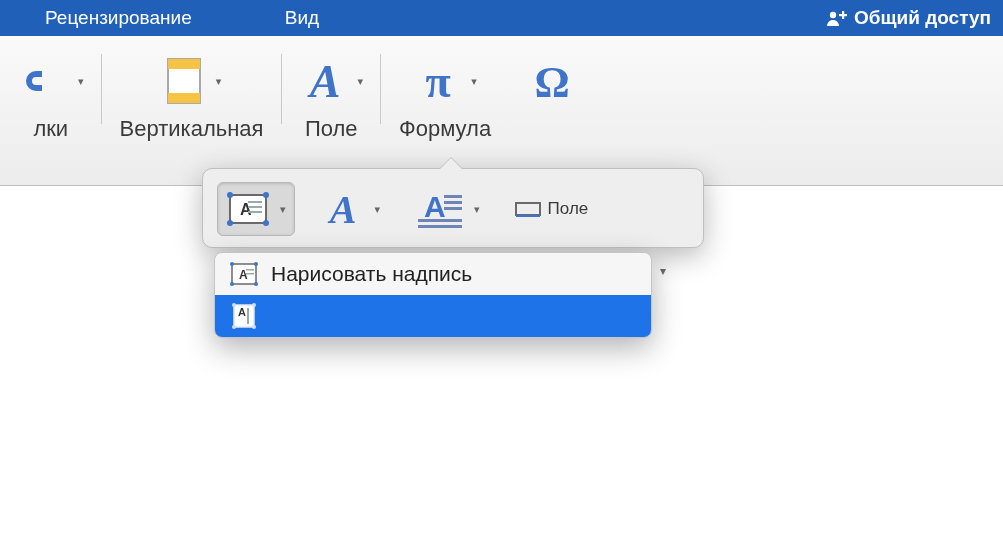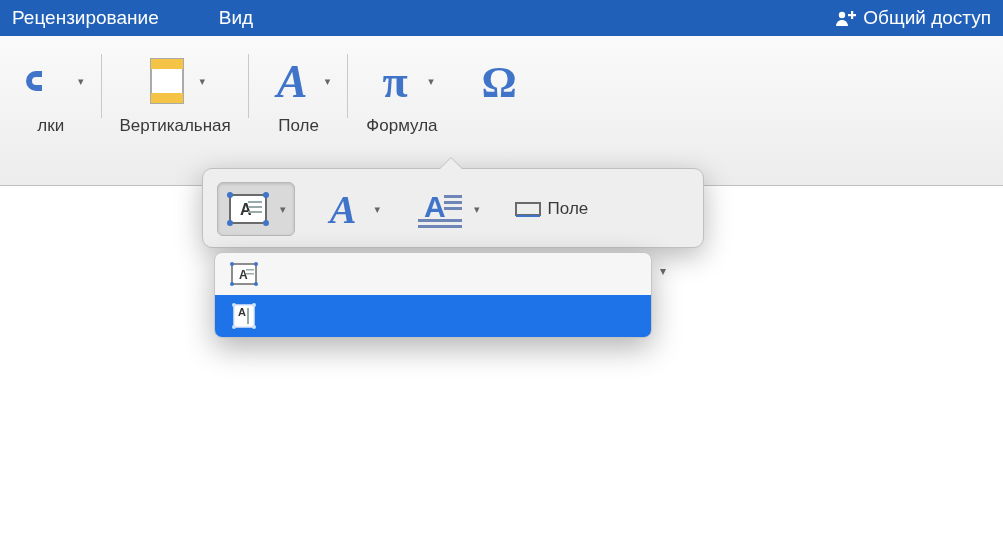--- a/index.html
+++ b/index.html
@@ -15,22 +15,22 @@
     background: #2160b8;
     height: 36px;
     display: flex;
     align-items: center;
     color: #fff;
     font-size: 19px;
     padding: 0 12px;
     justify-content: space-between;
   }
   .menubar-left { display: flex; gap: 60px; }
-  .menubar-item { cursor: default; }
-  .share { display: flex; align-items: center; gap: 6px; font-weight: 400; }
+  .menubar-item { cursor: default; margin-left: 33px; }
+  .share { display: flex; align-items: center; gap: 6px; font-weight: 700; }
   .ribbon {
     height: 150px;
     border-bottom: 1px solid #c0c0c0;
     background: linear-gradient(#fafafa, #ececec);
     display: flex;
     align-items: flex-start;
     padding-top: 10px;
   }
   .ribbon-group {
     display: flex;
@@ -49,21 +49,21 @@
     background: #c9c9c9;
   }
   .ribbon-icon-wrap {
     height: 70px;
     display: flex;
     align-items: center;
     justify-content: center;
     gap: 4px;
   }
   .ribbon-label {
-    font-size: 17px;
+    font-size: 22px;
     color: #3a3a3a;
     text-align: center;
     line-height: 1.2;
     max-width: 160px;
   }
   .dd-arrow {
     font-size: 11px;
     color: #666;
     margin-left: 4px;
   }
@@ -290,20 +290,21 @@
     <svg width="30" height="26" viewBox="0 0 30 26">
       <rect x="3" y="3" width="24" height="20" fill="#fff" stroke="#6a6a6a" stroke-width="1.5"></rect>
       <circle cx="3" cy="3" r="2" fill="#3f74c8"></circle>
         <circle cx="27" cy="3" r="2" fill="#3f74c8"></circle>
       <circle cx="3" cy="23" r="2" fill="#3f74c8"></circle>
         <circle cx="27" cy="23" r="2" fill="#3f74c8"></circle>
       <text x="10" y="18" font-size="12" font-weight="bold" fill="#333">A</text>
       <rect x="17" y="8" width="8" height="1.5" fill="#9aa"></rect>
       <rect x="17" y="12" width="8" height="1.5" fill="#9aa"></rect>
     </svg>
+    <span>Нарисовать надпись</span>
   </div>
   <div class="menu-option hover">
     <svg width="30" height="26" viewBox="0 0 30 26">
       <rect x="5" y="2" width="20" height="22" fill="#fff" stroke="#e0e8f8" stroke-width="1.5"></rect>
       <circle cx="5" cy="2" r="2" fill="#cde0ff"></circle>
         <circle cx="25" cy="2" r="2" fill="#cde0ff"></circle>
       <circle cx="5" cy="24" r="2" fill="#cde0ff"></circle>
         <circle cx="25" cy="24" r="2" fill="#cde0ff"></circle>
       <text x="9" y="13" font-size="11" font-weight="bold" fill="#333">A</text>
       <rect x="18" y="5" width="2" height="16" fill="#9aa"></rect>

